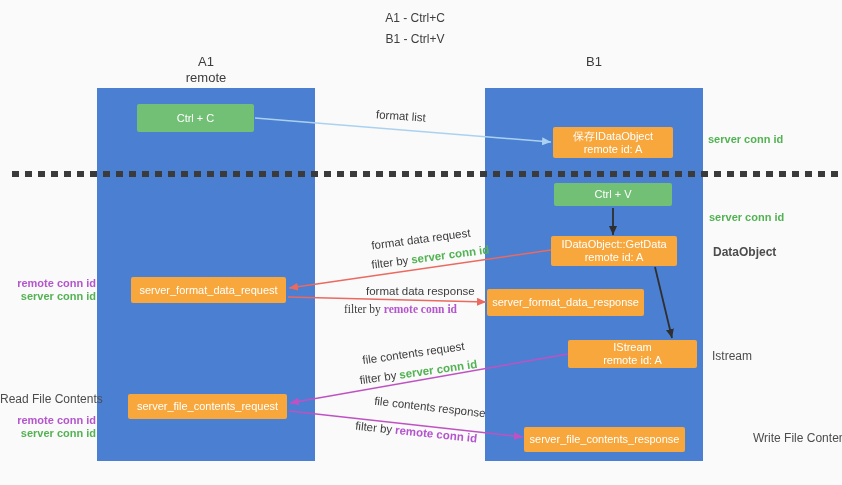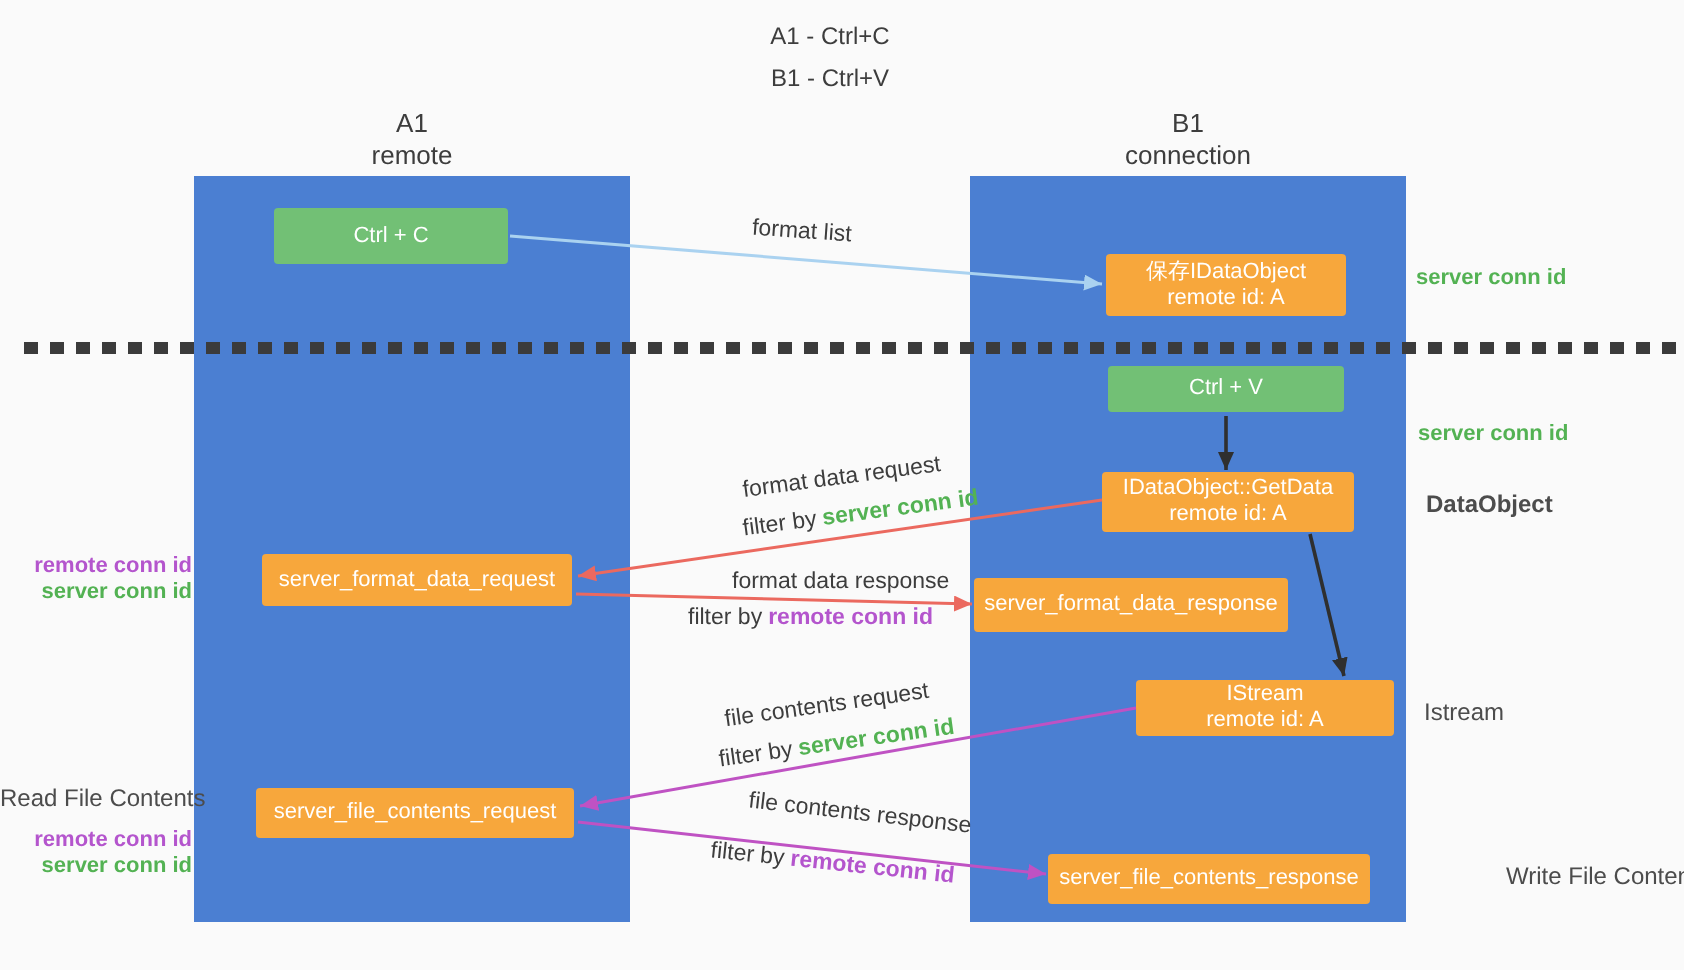--- a/index.html
+++ b/index.html
@@ -47,21 +47,20 @@
     <div>A1 - Ctrl+C</div>
     <div>B1 - Ctrl+V</div>
   </div>
 
   <div class="hdr" style="left:97px;">
     <div>A1</div>
     <div>remote</div>
   </div>
   <div class="hdr" style="left:485px;">
     <div>B1</div>
-    <div>connection</div>
   </div>
 
   <div class="node green" style="left:137px;top:104px;width:117px;height:28px;">Ctrl + C</div>
 
   <div class="node orange" style="left:553px;top:127px;width:120px;height:31px;">
     <span>保存IDataObject</span>
     <span>remote id: A</span>
   </div>
 
   <div class="node green" style="left:554px;top:183px;width:118px;height:23px;">Ctrl + V</div>
@@ -85,21 +84,21 @@
   <div class="node orange" style="left:524px;top:427px;width:161px;height:25px;">server_file_contents_response</div>
 
   <div class="lbl" style="left:376px;top:110px;transform:rotate(4deg);">format list</div>
 
   <div class="lbl" style="left:371px;top:233px;transform:rotate(-7.5deg);">format data request</div>
   <div class="lbl" style="left:371px;top:251px;transform:rotate(-7.5deg);">
     <span class="pfx">filter by</span><span class="green-t">server conn id</span>
   </div>
 
   <div class="lbl" style="left:366px;top:285px;">format data response</div>
-  <div class="lbl" style="left:344px;top:303px;">
+  <div class="lbl" style="left:344px;top:303px;font-family:Liberation Serif, serif;">
     <span class="pfx">filter by</span><span class="purple-t">remote conn id</span>
   </div>
 
   <div class="lbl" style="left:362px;top:347px;transform:rotate(-8deg);">file contents request</div>
   <div class="lbl" style="left:359px;top:366px;transform:rotate(-8deg);">
     <span class="pfx">filter by</span><span class="green-t">server conn id</span>
   </div>
 
   <div class="lbl" style="left:374px;top:401px;transform:rotate(6.5deg);">file contents response</div>
   <div class="lbl" style="left:355px;top:426px;transform:rotate(6deg);">

